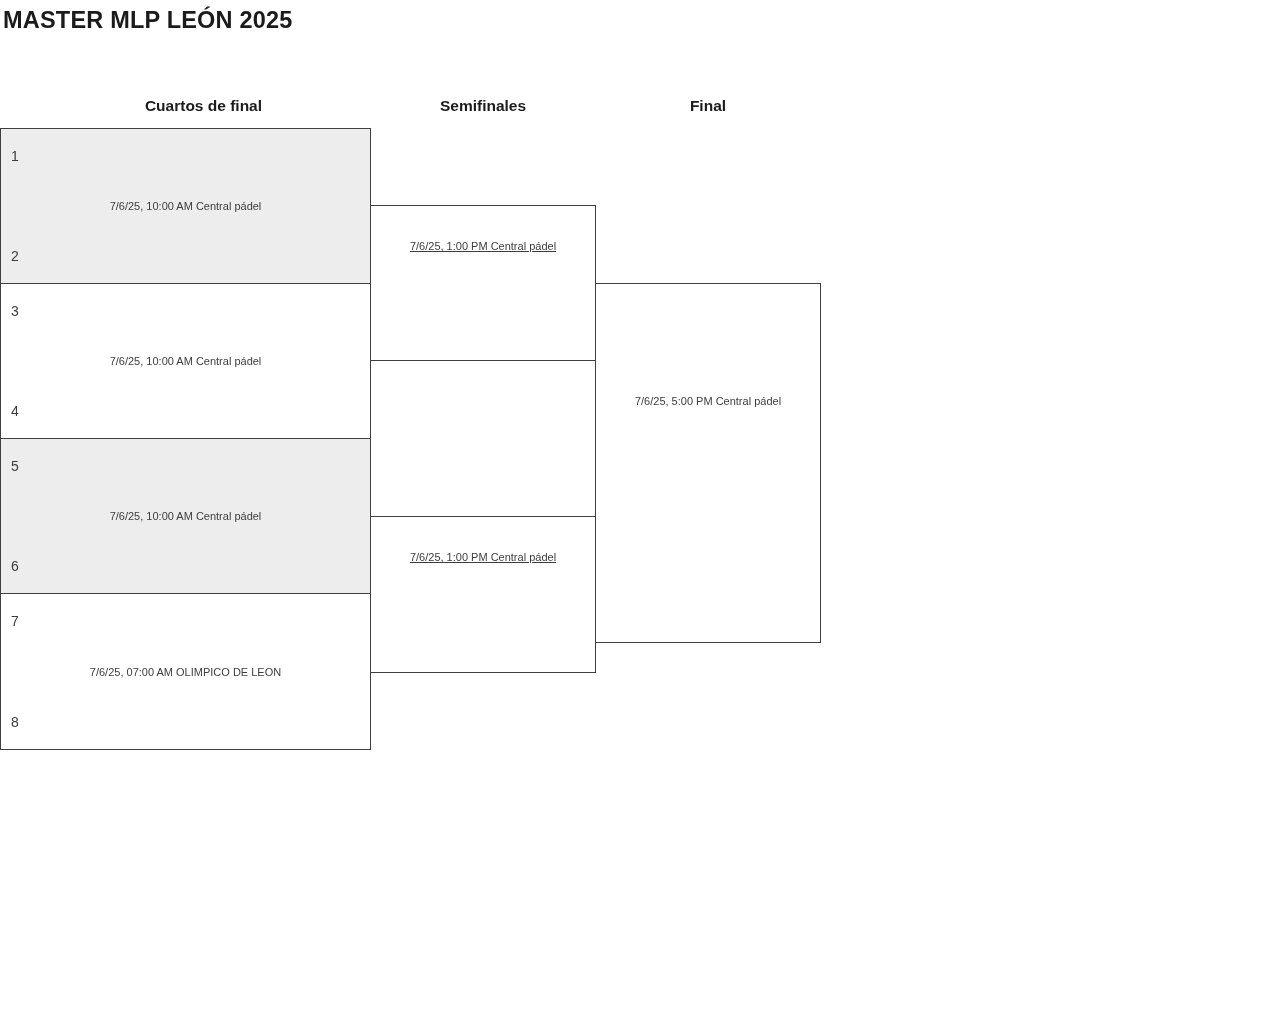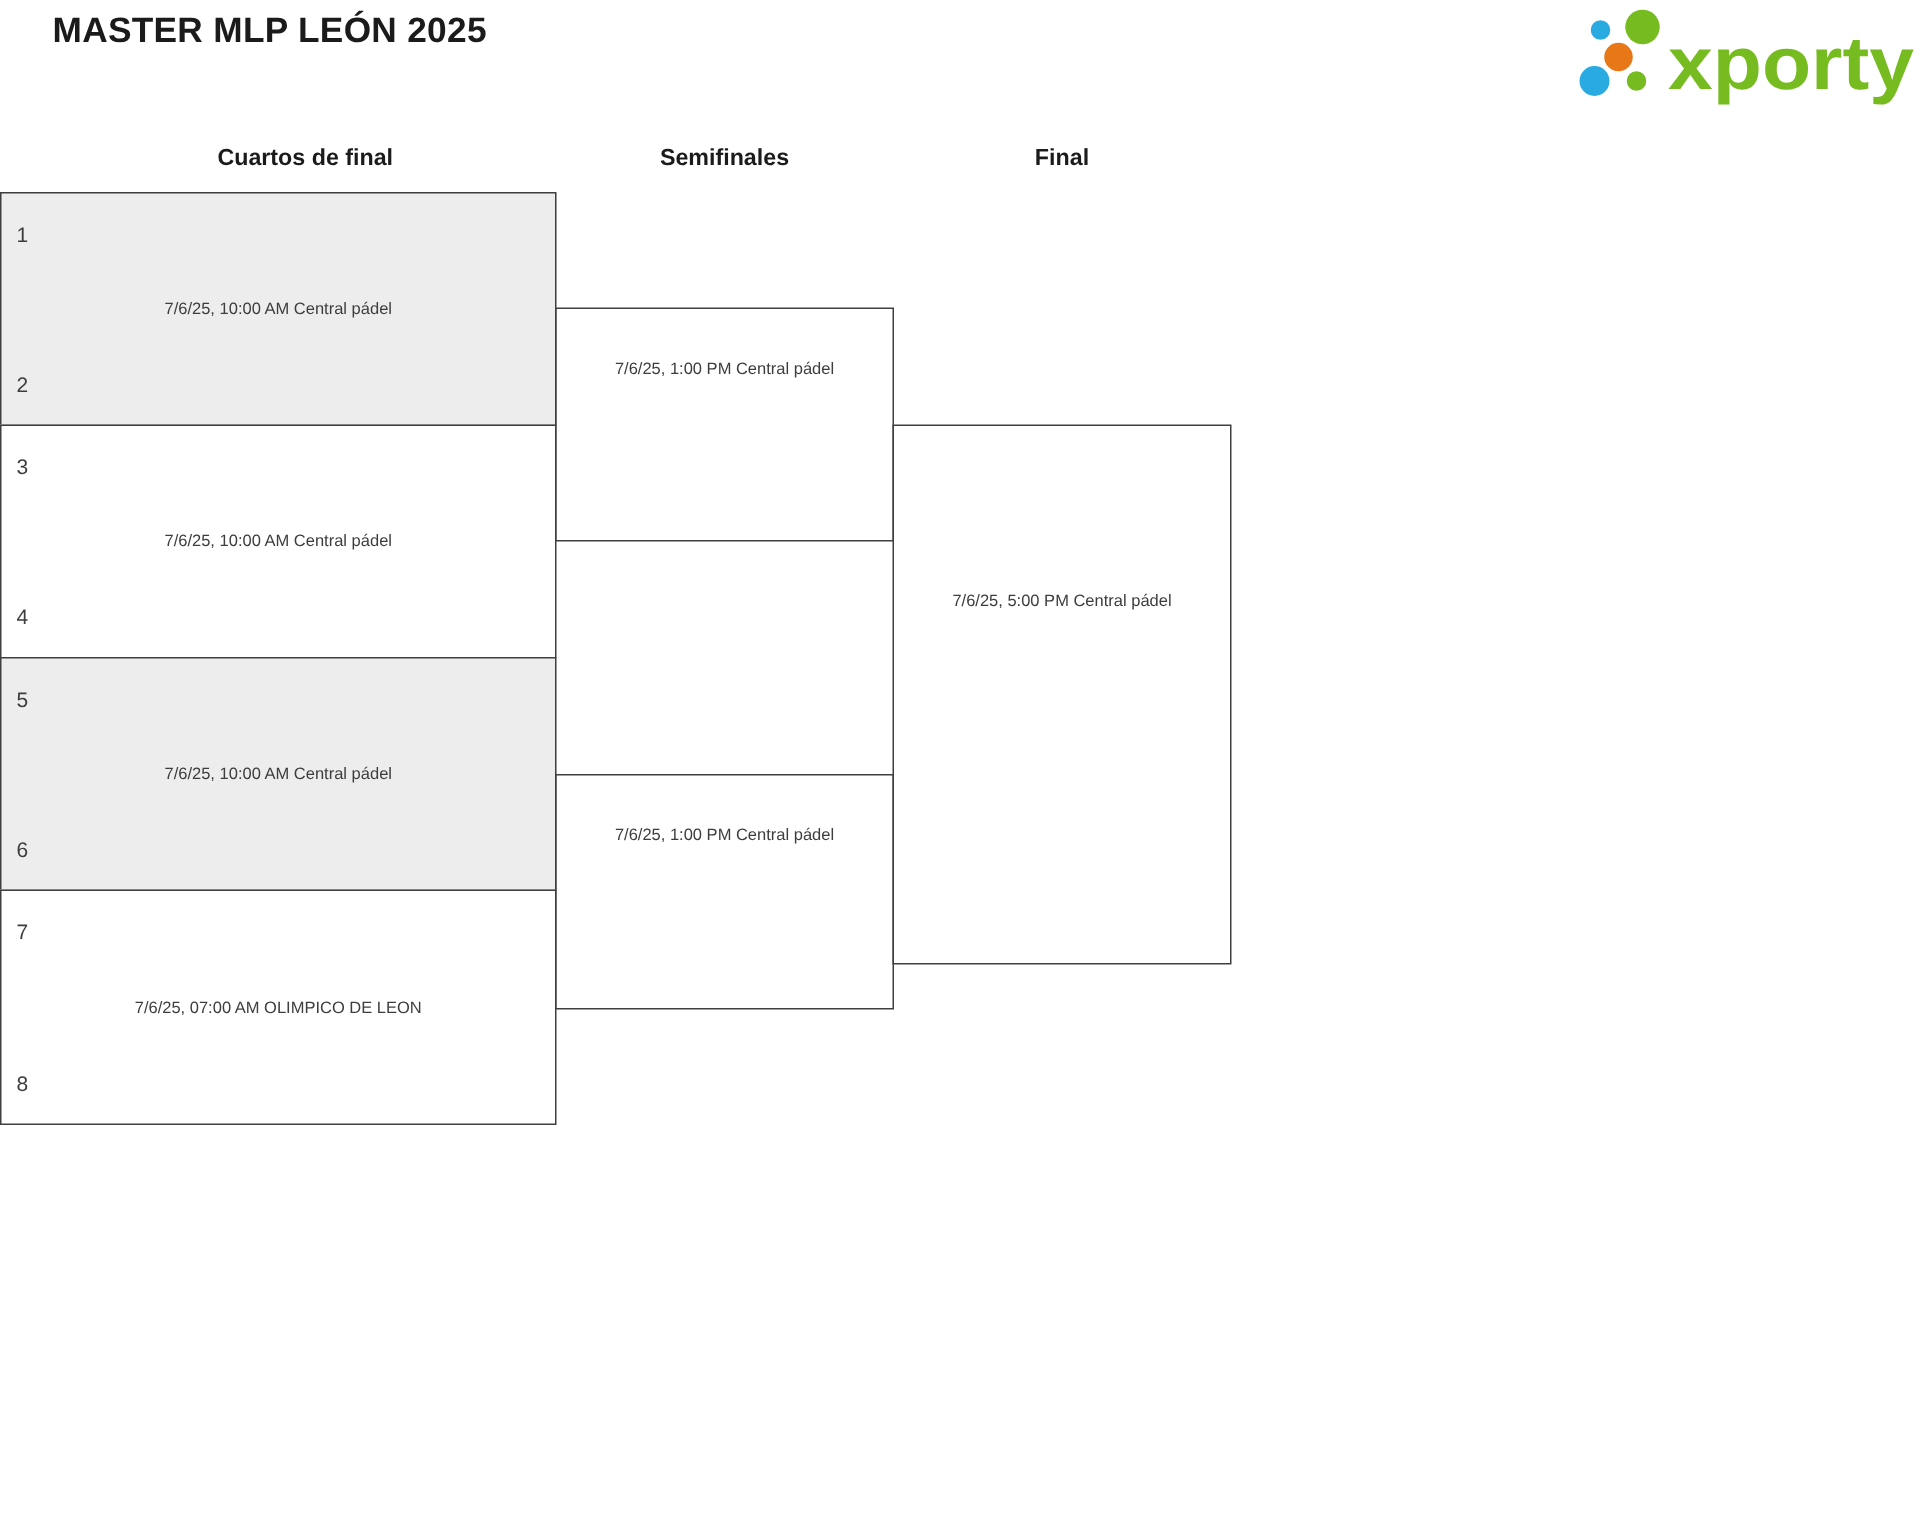--- a/index.html
+++ b/index.html
@@ -15,21 +15,20 @@
   
   .title {
     position: absolute;
     left: 3px;
     top: 4px;
     font-size: 23.5px;
     font-weight: 700;
     line-height: 33px;
     color: #1b1b1b;
     letter-spacing: 0.2px;
-    margin-left: 32px;
   }
   .logo {
     position: absolute;
     left: 1048px;
     top: 2px;
     width: 232px;
     height: 70px;
   }
   
   .round-header {
@@ -68,21 +67,21 @@
   .match-info {
     position: absolute;
     left: 0; right: 0;
     text-align: center;
     font-size: 11px;
     line-height: 20px;
     color: #3d3d3d;
     white-space: nowrap;
   }
   .qf .match-info { top: 50%; margin-top: -10px; }
-  .sf .match-info { top: 30px; }
+  .sf .match-info { top: 30px; text-decoration: underline; }
   .final-box .match-info { top: 107px; }
 
   .seed {
     position: absolute;
     left: 10px;
     font-size: 14px;
     line-height: 20px;
     color: #3d3d3d;
   }
   .seed-top { top: 17px; }
@@ -90,30 +89,20 @@
 </style>
 </head>
 <body>
 
 <div class="page">
 
   <div class="title">
     <div>MASTER MLP LEÓN 2025</div>
   </div>
 
-  <div class="logo">
-    <svg width="232" height="70" viewBox="0 0 232 70">
-      <circle cx="19" cy="18" r="6.5" fill="#29abe2"></circle>
-      <circle cx="47" cy="16" r="11.5" fill="#76bc21"></circle>
-      <circle cx="31" cy="36" r="9.5" fill="#e87817"></circle>
-      <circle cx="15" cy="52" r="10" fill="#29abe2"></circle>
-      <circle cx="43" cy="52" r="6.5" fill="#76bc21"></circle>
-      <text x="64" y="57" textLength="164" lengthAdjust="spacingAndGlyphs" font-family="Liberation Sans, sans-serif" font-size="50" font-weight="700" fill="#76bc21">xporty</text>
-    </svg>
-  </div>
 
   <div class="round-header rh-qf">Cuartos de final</div>
   <div class="round-header rh-sf">Semifinales</div>
   <div class="round-header rh-f">Final</div>
 
   <div class="match-box qf qf1 fill-alt">
     <span class="seed seed-top">1</span>
     <span class="seed seed-bottom">2</span>
     <div class="match-info">7/6/25, 10:00 AM Central pádel</div>
   </div>

